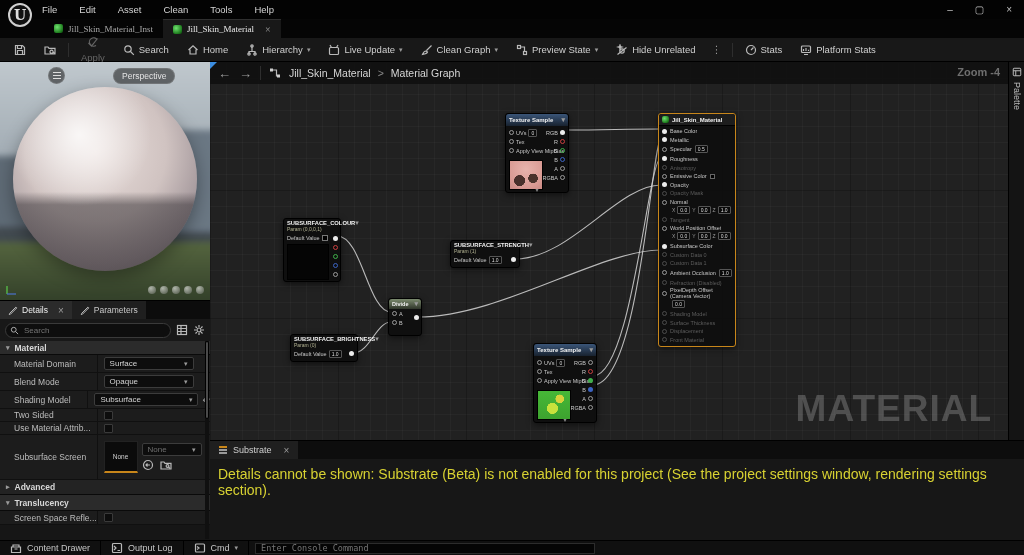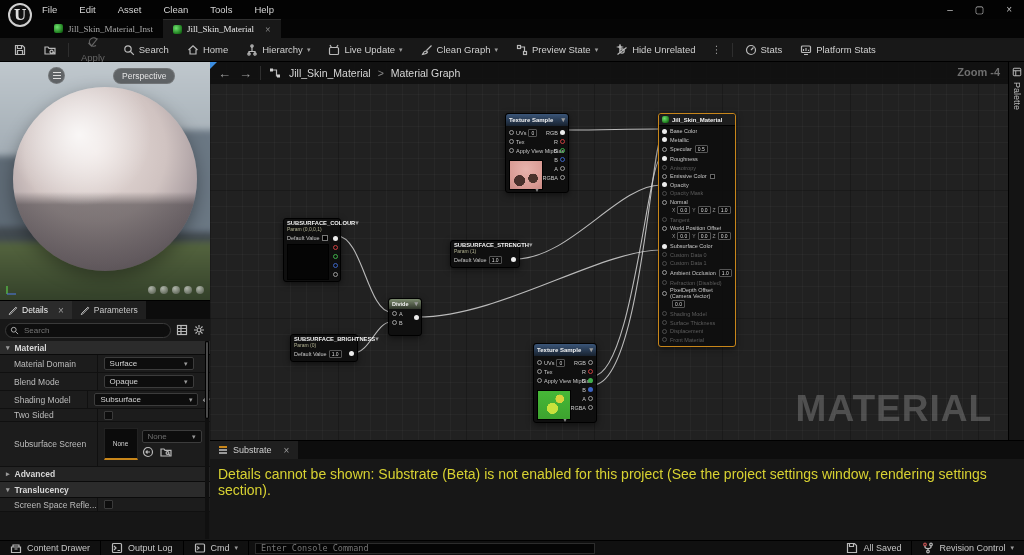--- a/index.html
+++ b/index.html
@@ -380,20 +380,26 @@
         </span>
         <span class="reset-ic">↩</span>
       </span>
   </div>
   <div class="dt-row" style="height:13px">
     <span class="lbl">Two Sided</span>
     <span class="ctl">
         <span class="cb"></span>
       </span>
   </div>
+  <div class="dt-row" style="height:13px">
+    <span class="lbl">Use Material Attrib...</span>
+    <span class="ctl">
+        <span class="cb"></span>
+      </span>
+  </div>
   <div class="dt-row" style="height:45px">
     <span class="lbl">Subsurface Screen</span>
     <span class="ctl">
       <span id="ssp-thumb">None</span>
       <span style="display:flex;flex-direction:column;gap:3px;">
         <span class="dd dim">
             <span>None</span>
             <span class="chev">▾</span>
           </span>
         <span style="display:flex;gap:6px;">
@@ -792,31 +798,13 @@
   </span>
   <span class="sb-item">
     <svg class="ic" viewBox="0 0 12 12">
         <rect x="1.5" y="2" width="9" height="8" rx="1"></rect>
         <path d="M3 4.5 5 6 3 7.5"></path>
       </svg>
     <span>Cmd</span>
     <span class="chev">▾</span>
   </span>
   <input id="console-input" placeholder="Enter Console Command" style="">
-  <span id="sb-right">
-    <span class="sb-item">
-      <svg class="ic" viewBox="0 0 12 12">
-          <path d="M1.5 1.5h7l2 2v7h-9zM3.5 1.5v3h4v-3"></path>
-        </svg>
-      <span>All Saved</span>
-    </span>
-    <span class="sb-item noborder">
-      <svg class="ic" viewBox="0 0 12 12">
-          <circle cx="6" cy="9.5" r="1.3"></circle>
-          <circle cx="3" cy="2.5" r="1.3" stroke="#c05050"></circle>
-          <circle cx="9" cy="2.5" r="1.3"></circle>
-          <path d="M3 4v1c0 2 6 2 6-0V4M6 6.5v1.5"></path>
-        </svg>
-      <span>Revision Control</span>
-      <span class="chev">▾</span>
-    </span>
-  </span>
 </div>
 
 </body></html>

